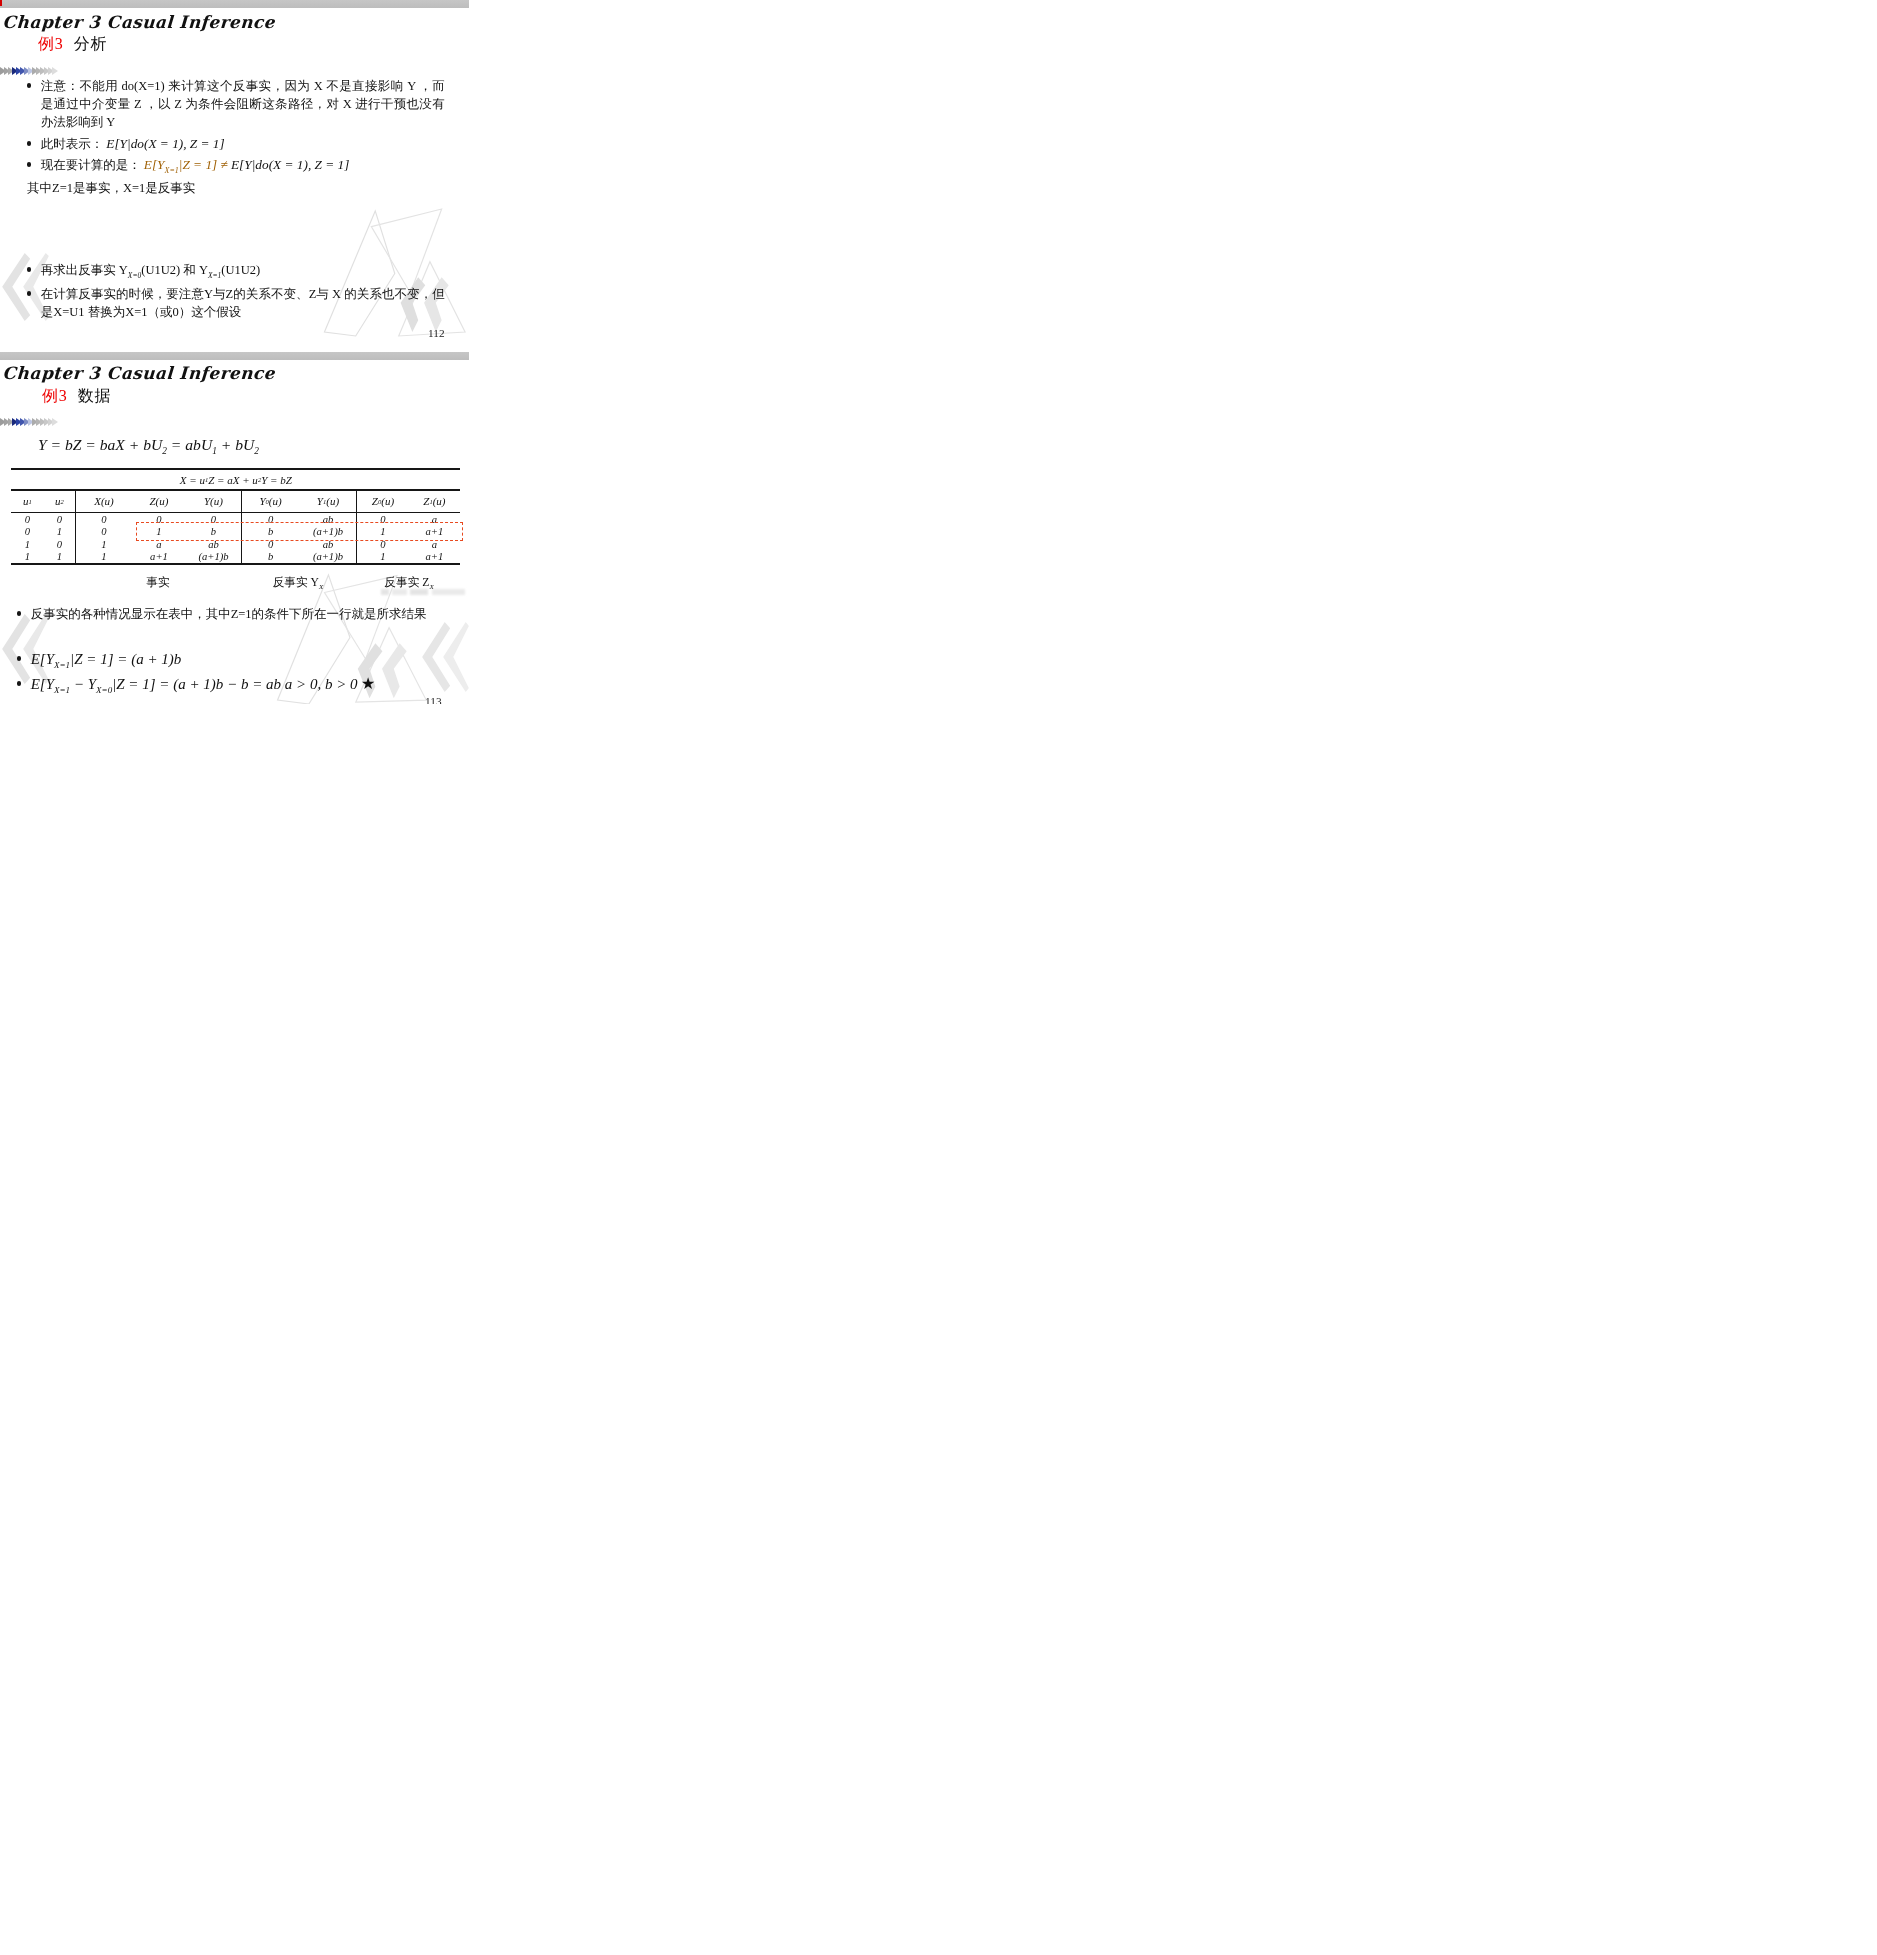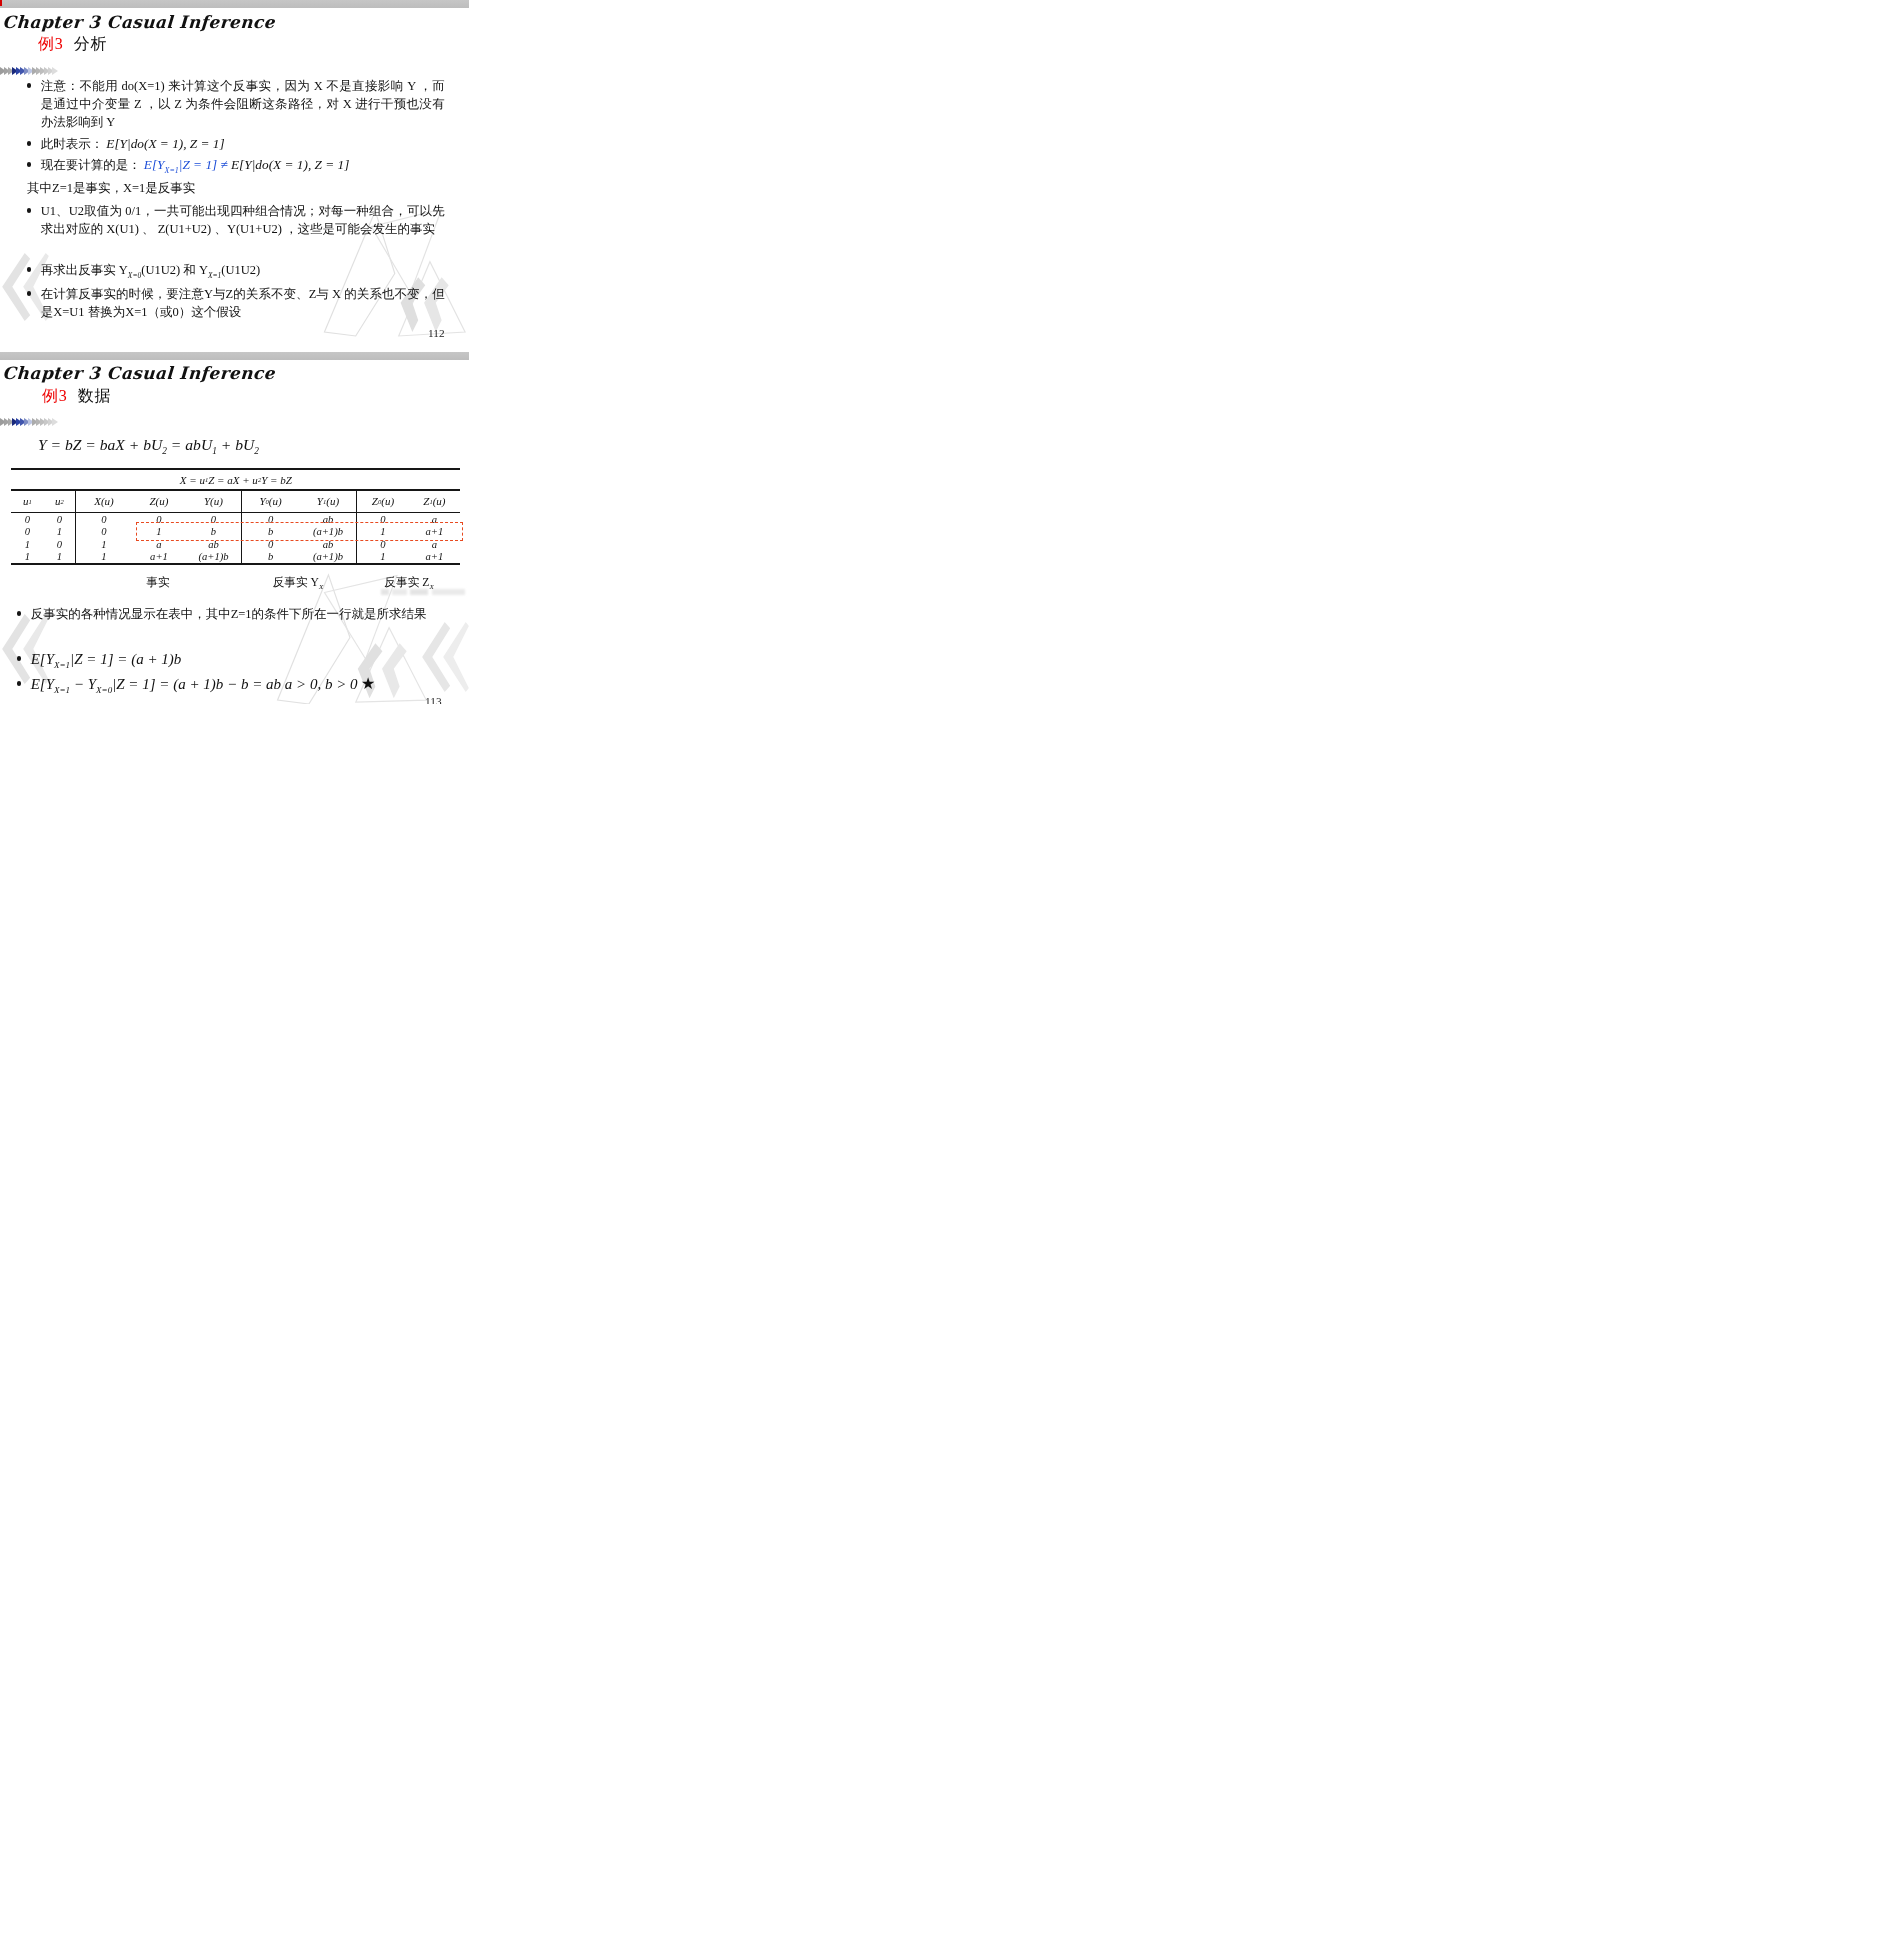--- a/index.html
+++ b/index.html
@@ -17,21 +17,21 @@
          border-left-width:6.3px;border-left-style:solid;margin-right:-2px;}
   .bullet{display:flex;align-items:flex-start;}
   .dot{flex:0 0 4.3px;width:4.3px;height:4.3px;border-radius:50%;background:#161616;margin-top:6.3px;}
   .btext{margin-left:9.4px;width:404px;font-size:12.5px;line-height:18px;text-align:justify;}
   .oneline{white-space:nowrap;width:auto;}
   .math{font-family:"Liberation Serif",serif;font-style:italic;}
   .math sub, .rich sub{font-size:0.6em;font-style:italic;}
   .m34{font-size:13.3px;}
   .m38{font-size:15px;}
   .m40{font-size:15.6px;}
-  .red{color:#1d4ed8;}
+  .red{color:#a16207;}
   .pagenum{font-size:11.3px;color:#1a1a1a;}
   
   .tbl{left:11.3px;top:468px;width:449px;}
   .rule{height:1.6px;background:#161616;}
   .rule.thick{height:2px;}
   .trow-title{height:19px;display:flex;align-items:center;justify-content:center;
               font-size:11px;font-style:italic;}
   .grid{display:grid;grid-template-columns:7.2% 7.3% 12.3% 12.2% 12.3% 12.9% 12.9% 11.4% 11.5%;}
   .grid .cell{display:flex;align-items:center;justify-content:center;font-style:italic;}
   .thead{height:21px;font-size:11px;}
@@ -104,24 +104,20 @@
     <span class="dot"></span>
     <span class="btext oneline">
       <span>现在要计算的是：</span>
       <span class="math m34 red rich"><span>E[Y</span><sub>X=1</sub><span>|Z = 1] ≠</span></span>
       <span class="math m34">E[Y|do(X = 1), Z = 1]</span>
     </span>
   </div>
 
   <div class="abs" style="left:27px;top:179px;font-size:12.5px;line-height:18px;">其中Z=1是事实，X=1是反事实</div>
 
-  <div class="abs bullet" style="left:27px;top:202px;">
-    <span class="dot"></span>
-    <span class="btext">U1、U2取值为 0/1，一共可能出现四种组合情况；对每一种组合，可以先求出对应的 X(U1) 、 Z(U1+U2) 、Y(U1+U2) ，这些是可能会发生的事实</span>
-  </div>
 
   <div class="abs bullet" style="left:27px;top:261px;">
     <span class="dot"></span>
     <span class="btext oneline rich"><span>再求出反事实 Y</span><sub>X=0</sub><span>(U1U2) 和 Y</span><sub>X=1</sub><span>(U1U2)</span></span>
   </div>
 
   <div class="abs bullet" style="left:27px;top:285px;">
     <span class="dot"></span>
     <span class="btext">在计算反事实的时候，要注意Y与Z的关系不变、Z与 X 的关系也不变，但是X=U1 替换为X=1（或0）这个假设</span>
   </div>

